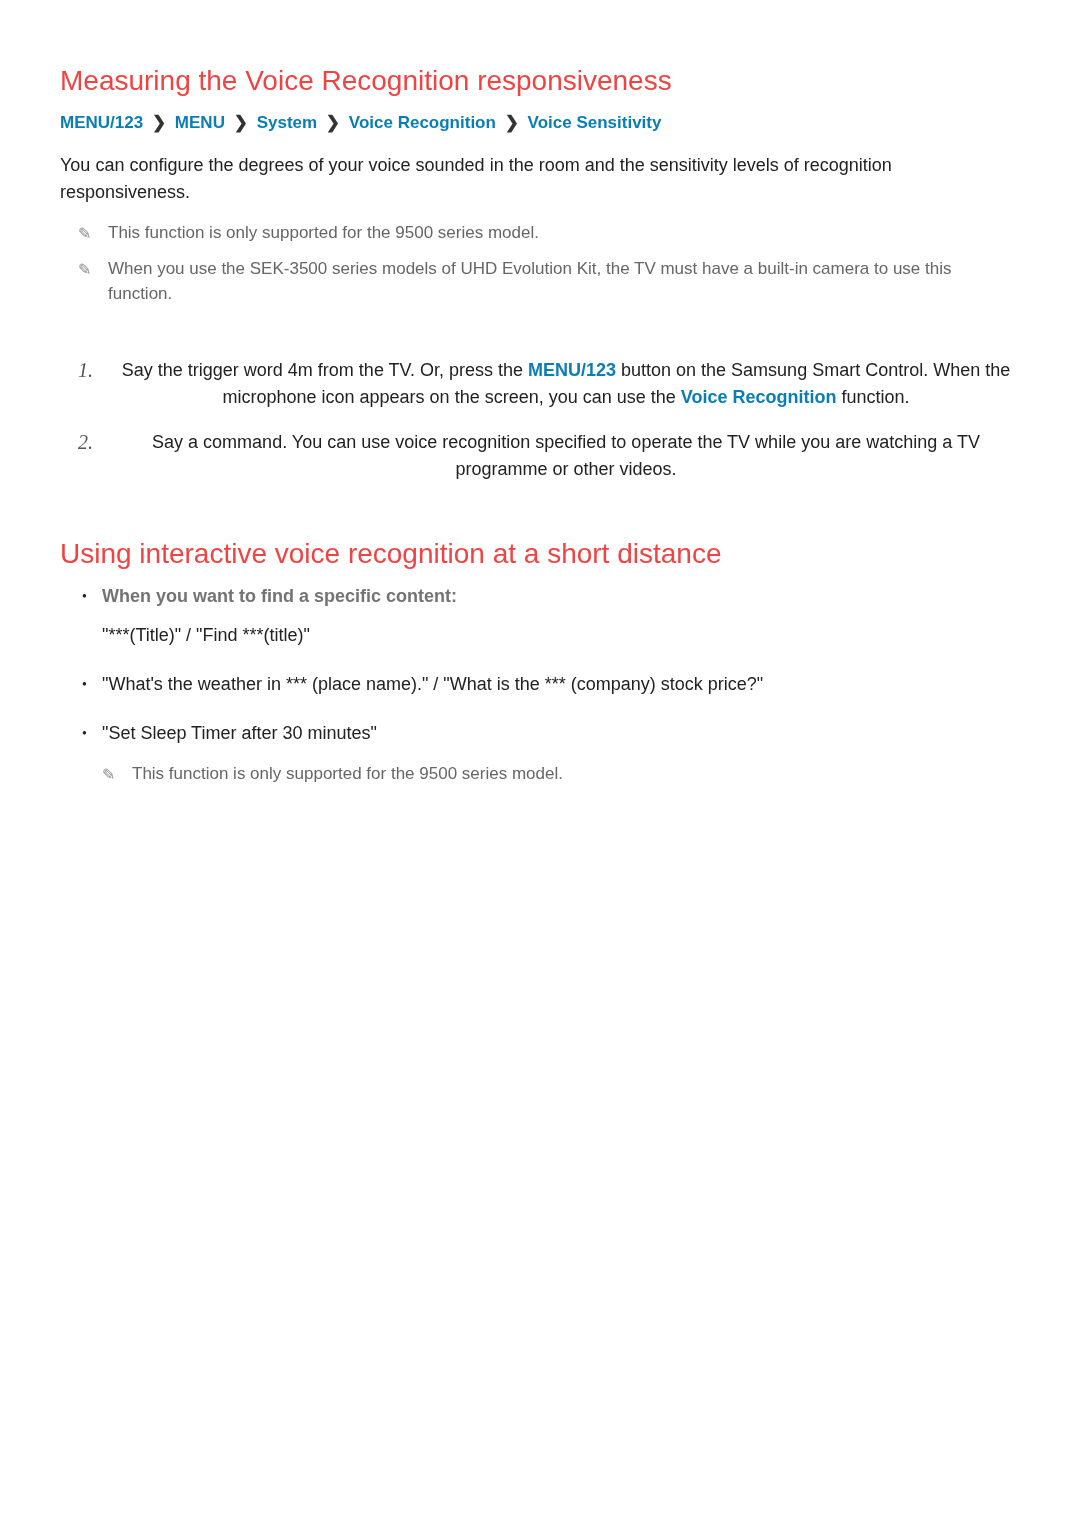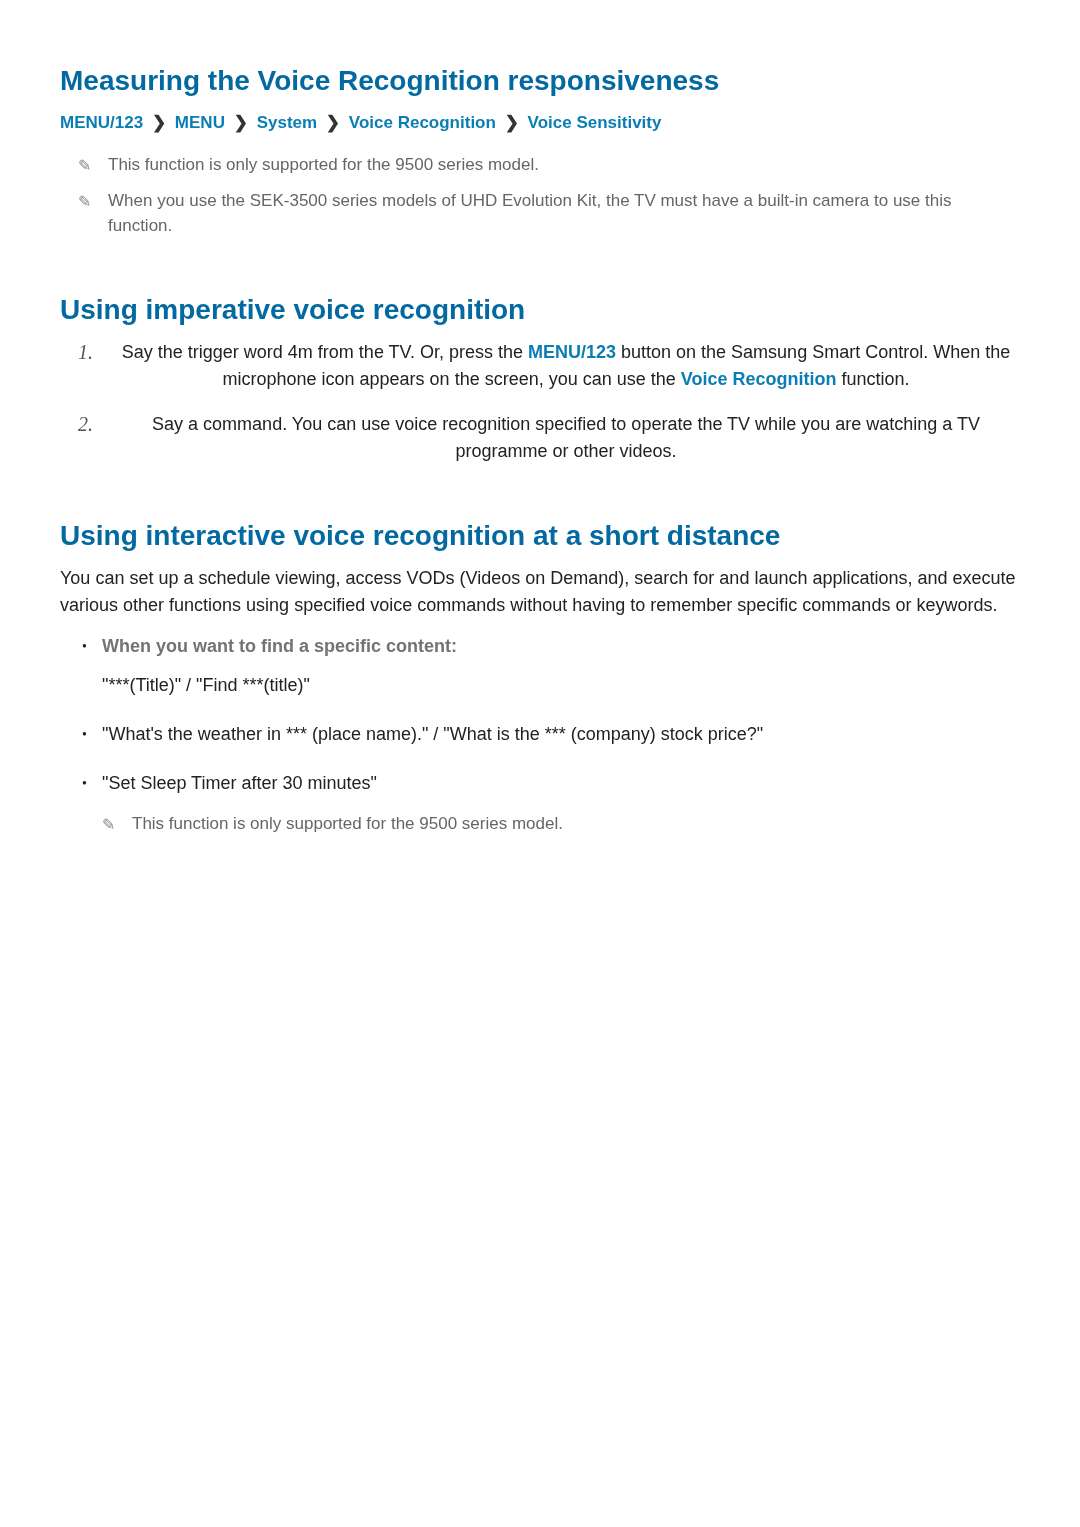--- a/index.html
+++ b/index.html
@@ -12,23 +12,23 @@
       background: #ffffff;
       width: 1080px;
       padding: 60px 60px 60px 60px;
       color: #333;
       line-height: 1.5;
     }
     .section {
       margin-bottom: 50px;
     }
     h2.section-title {
-      color: #0369a1;
+      color: #ef4444;
       font-size: 28px;
-      font-weight: 700;
+      font-weight: 400;
       margin-bottom: 8px;
     }
     .breadcrumb {
       font-size: 17px;
       color: #0a7eb4;
       margin-bottom: 16px;
       font-weight: 600;
     }
     .breadcrumb .chev {
       color: #333;
@@ -140,51 +140,50 @@
     <span>MENU/123</span>
     <span class="chev">❯</span>
     <span>MENU</span>
     <span class="chev">❯</span>
     <span>System</span>
     <span class="chev">❯</span>
     <span>Voice Recognition</span>
     <span class="chev">❯</span>
     <span>Voice Sensitivity</span>
   </div>
+  <p class="body-text">You can configure the degrees of your voice sounded in the room and the sensitivity levels of recognition responsiveness.</p>
   <ul class="note-list">
     <li class="note-item">
       <span class="note-icon">✎</span>
       <span class="note-text">This function is only supported for the 9500 series model.</span>
     </li>
     <li class="note-item">
       <span class="note-icon">✎</span>
       <span class="note-text">When you use the SEK-3500 series models of UHD Evolution Kit, the TV must have a built-in camera to use this function.</span>
     </li>
   </ul>
 </div>
 
 <div class="section">
-  <h2 class="section-title">Using imperative voice recognition</h2>
   <ol class="numbered-list">
     <li class="numbered-item">
       <span class="num-marker">1.</span>
       <span class="num-text">
         <span>Say the trigger word 4m from the TV. Or, press the </span><span class="inline-link">MENU/123</span><span> button on the Samsung Smart Control. When the microphone icon appears on the screen, you can use the </span><span class="inline-link">Voice Recognition</span><span> function.</span>
       </span>
     </li>
     <li class="numbered-item">
       <span class="num-marker">2.</span>
       <span class="num-text">Say a command. You can use voice recognition specified to operate the TV while you are watching a TV programme or other videos.</span>
     </li>
   </ol>
 </div>
 
 <div class="section">
   <h2 class="section-title">Using interactive voice recognition at a short distance</h2>
-  <p class="body-text">You can set up a schedule viewing, access VODs (Videos on Demand), search for and launch applications, and execute various other functions using specified voice commands without having to remember specific commands or keywords.</p>
   <ul class="bullet-list">
     <li class="bullet-item">
       <div class="bullet-title">When you want to find a specific content:</div>
       <div class="bullet-example">"***(Title)" / "Find ***(title)"</div>
     </li>
     <li class="bullet-item">
       <div class="bullet-example">"What's the weather in *** (place name)." / "What is the *** (company) stock price?"</div>
     </li>
     <li class="bullet-item">
       <div class="bullet-example">"Set Sleep Timer after 30 minutes"</div>

